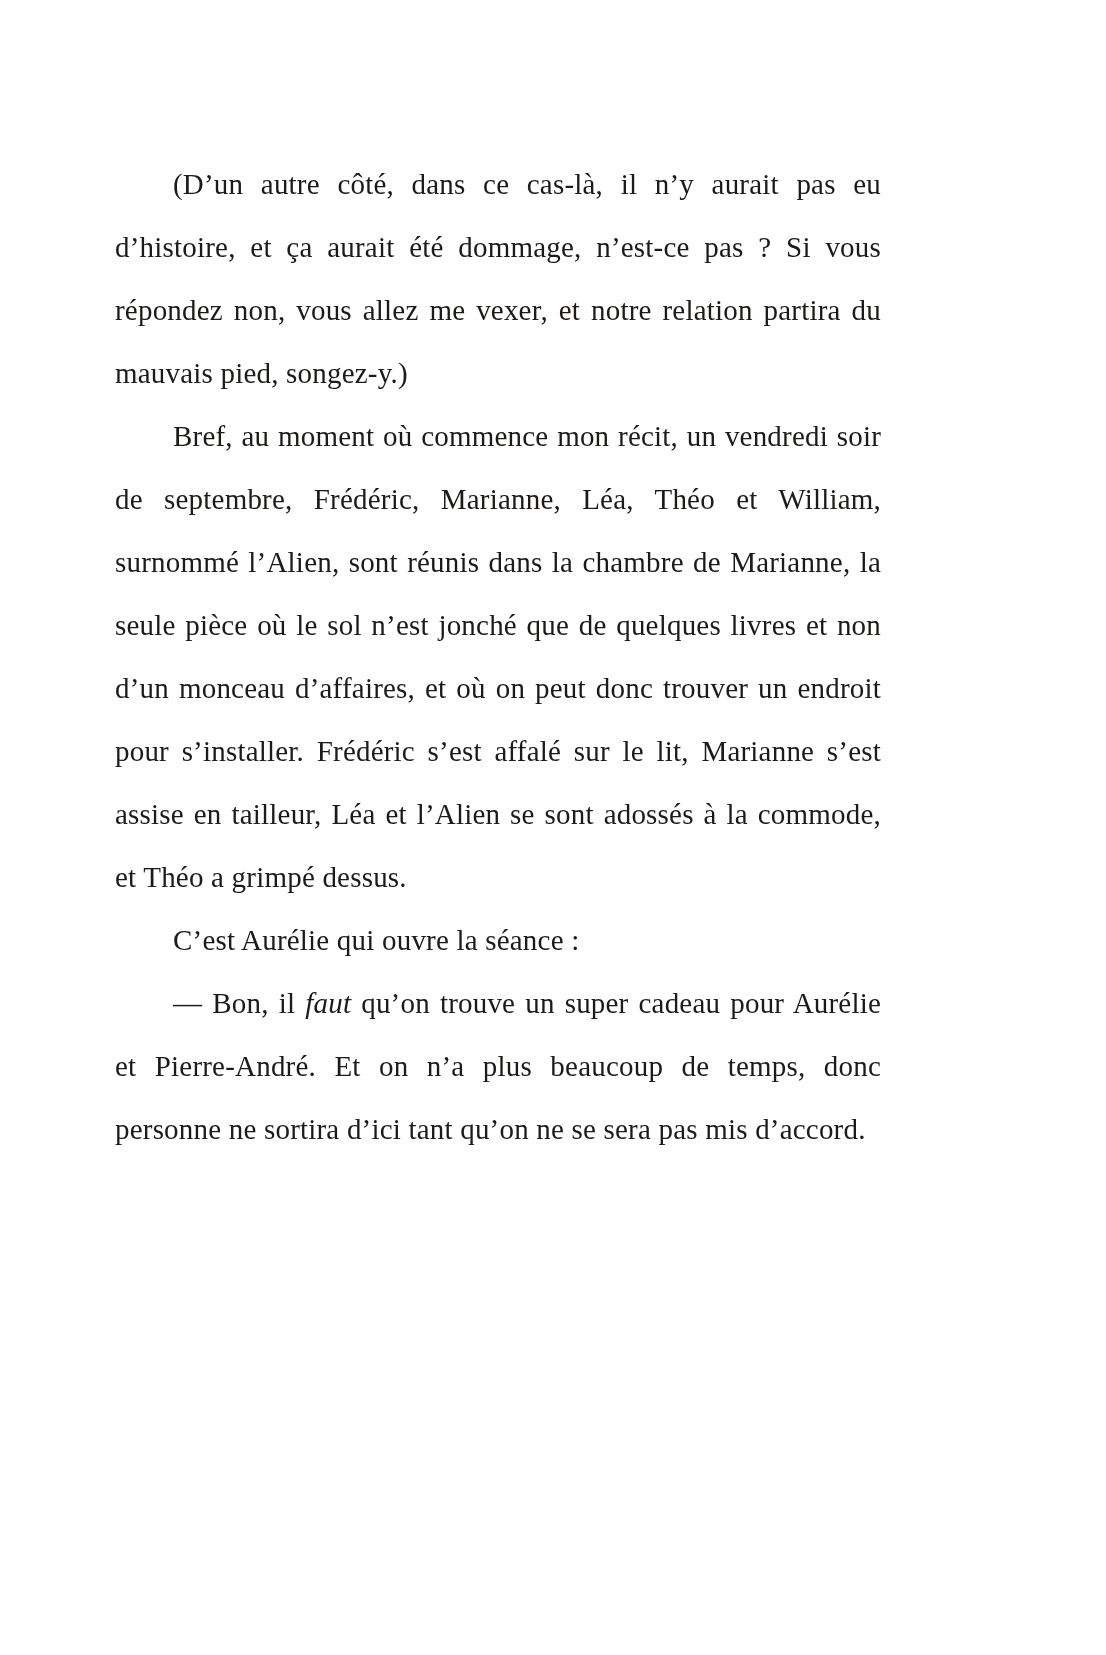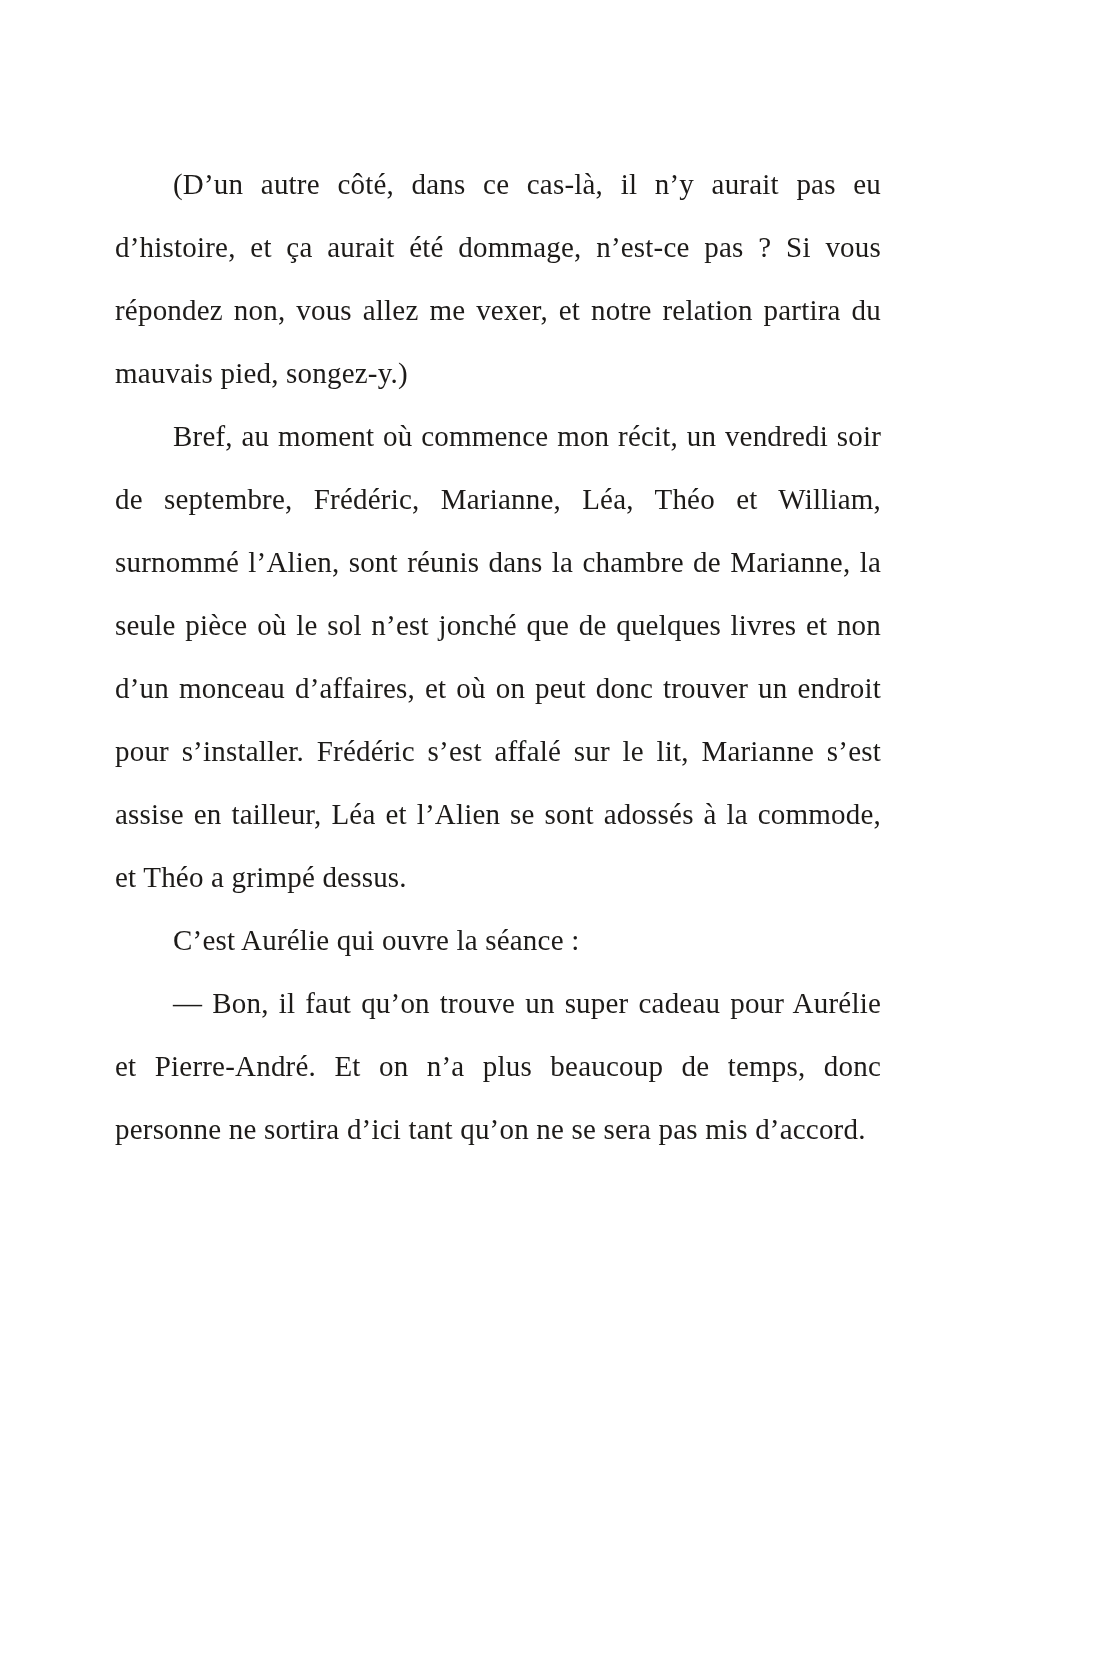--- a/index.html
+++ b/index.html
@@ -25,20 +25,21 @@
     line-height: 63px;
     text-align: justify;
     letter-spacing: 0.2px;
   }
   .para {
     margin: 0;
     padding: 0;
     text-indent: 58px;
   }
   .italic {
+    font-style: italic;
   }
   .page-number {
     position: absolute;
     left: 115px;
     top: 1478px;
     width: 766px;
     text-align: center;
     font-size: 30px;
     line-height: 40px;
   }

